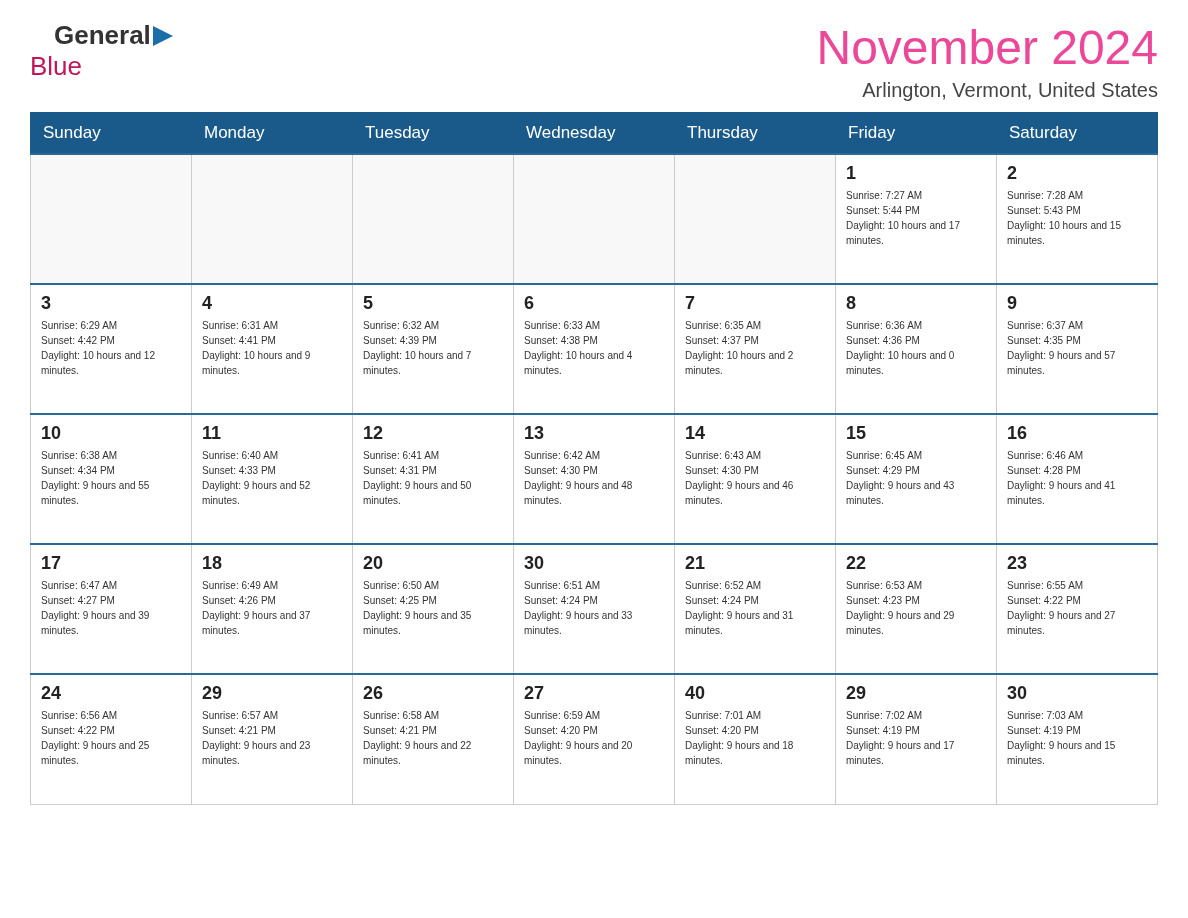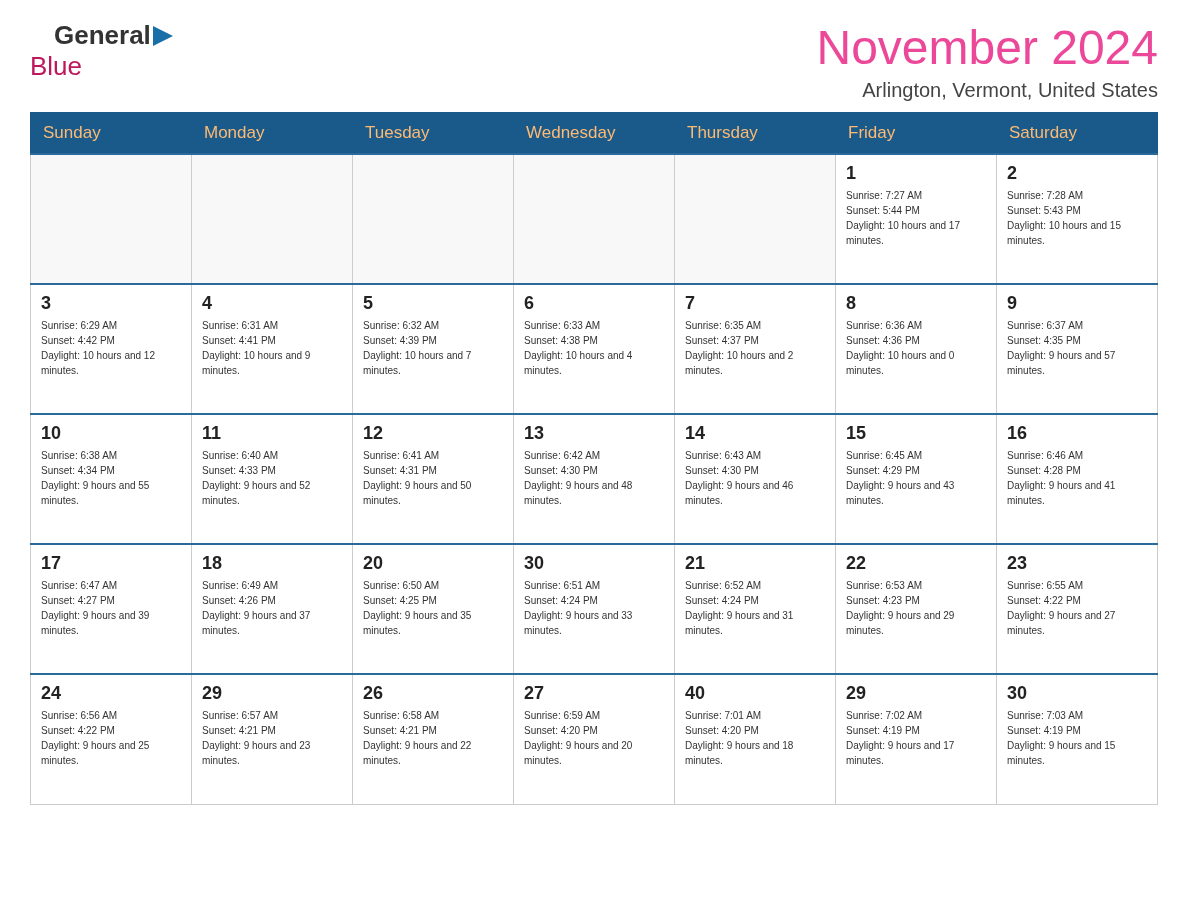--- a/index.html
+++ b/index.html
@@ -40,21 +40,21 @@
       color: #444;
       margin-top: 4px;
     }
     .calendar {
       width: 100%;
       border-collapse: collapse;
       margin-top: 10px;
     }
     .calendar th {
       background-color: #1a5a8a;
-      color: #fdba74;
+      color: #ffffff;
       text-align: left;
       padding: 10px 12px;
       font-size: 17px;
       font-weight: normal;
       border: 1px solid #1a5a8a;
     }
     .calendar td {
       vertical-align: top;
       padding: 8px 10px;
       border: 1px solid #ccc;

